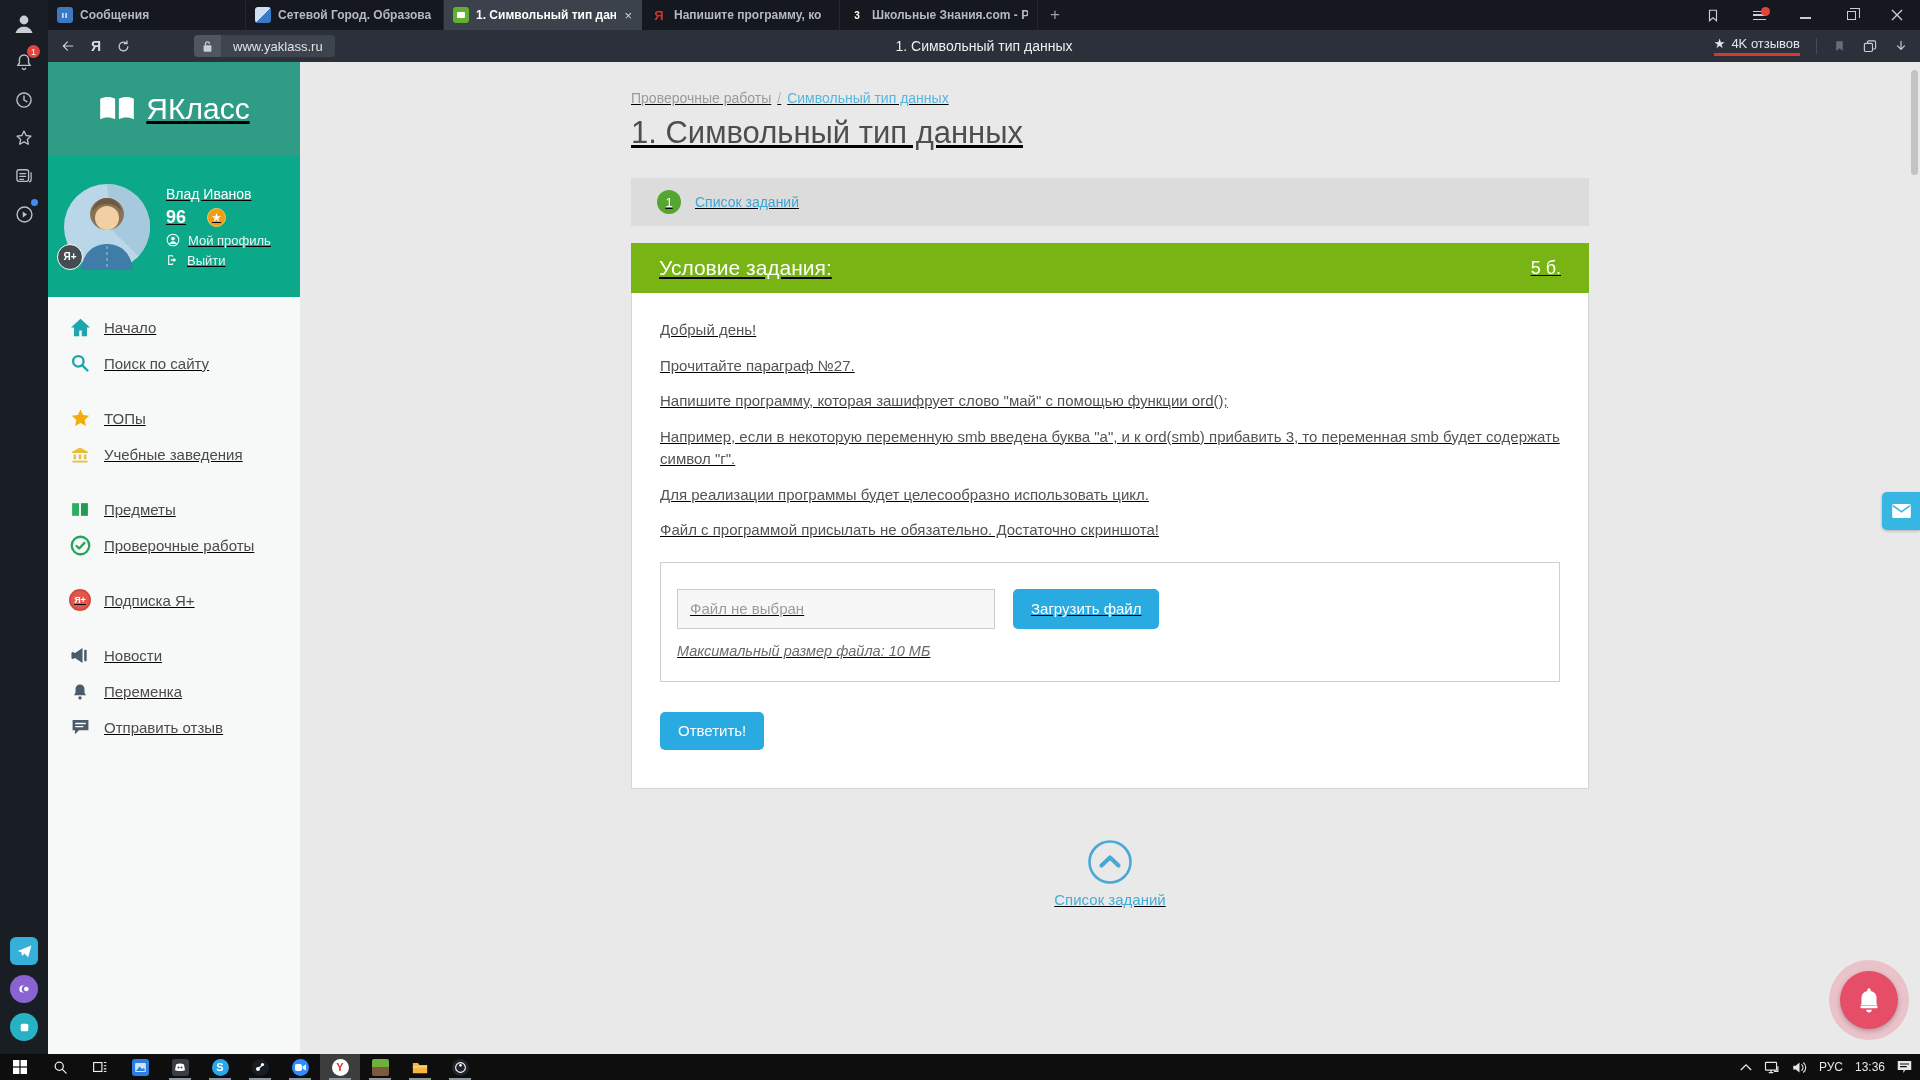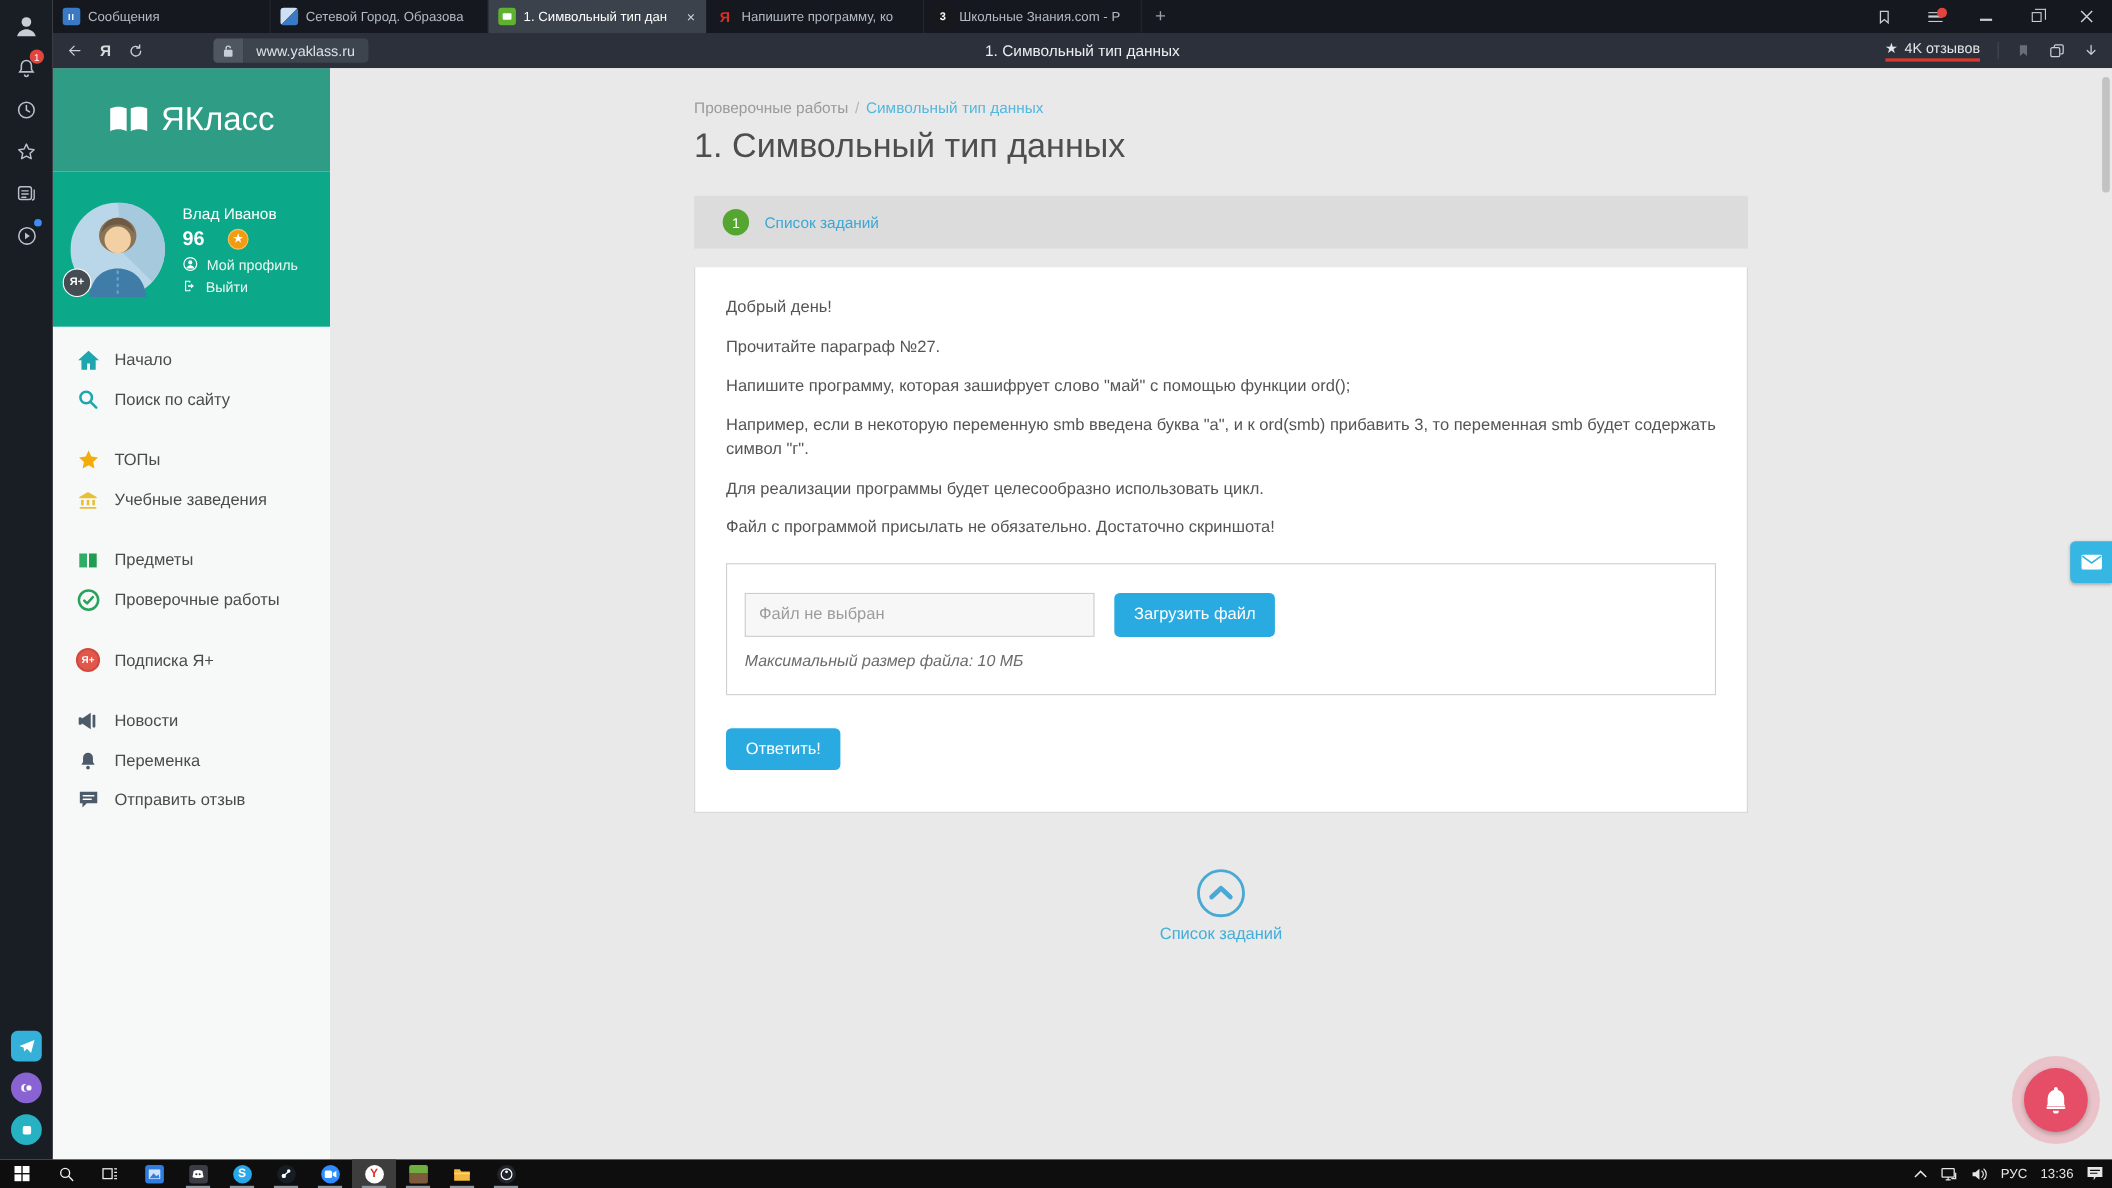--- a/index.html
+++ b/index.html
@@ -15,21 +15,21 @@
   .dot-blue { position:absolute; top:4px; right:4px; width:7px; height:7px; background:#3d8df5; border-radius:50%; }
   .sq-teal { width:28px; height:28px; border-radius:6px; background:#34b0d9; display:flex; align-items:center; justify-content:center; }
   .ci-purple { width:28px; height:28px; border-radius:50%; background:#8a63d2; display:flex; align-items:center; justify-content:center; }
   .ci-teal { width:28px; height:28px; border-radius:50%; background:#27b2c4; display:flex; align-items:center; justify-content:center; }
 
   
   .chrome { margin-left:48px; }
   .tabbar { height:30px; background:#15181e; display:flex; align-items:stretch; }
   .tab { width:198px; display:flex; align-items:center; gap:7px; padding:0 9px; font-size:12px; color:#b3bac3; border-right:1px solid #232830; white-space:nowrap; overflow:hidden; cursor:pointer; }
   .tab.active { background:#3b424c; color:#fff; border-right:none; }
-  .tab-title { overflow:hidden; text-overflow:clip; flex:1; }
+  .tab-title { overflow:hidden; text-overflow:clip; flex:1;font-weight:bold; }
   .tab-close { color:#cfd4da; font-size:13px; padding:0 1px; }
   .fav { width:16px; height:16px; flex:0 0 16px; display:flex; align-items:center; justify-content:center; border-radius:3px; font-weight:bold; }
   .fav-msg { background:#3a79c3; color:#fff; font-size:8px; letter-spacing:1px; }
   .fav-net { background:linear-gradient(135deg,#cfe0f2 50%,#3a79c3 50%); }
   .fav-yk { background:#5fb12f; }
   .fav-yk i { display:block; width:8px; height:6px; background:#fff; border-radius:1px; }
   .fav-ya { color:#e02e24; font-size:13px; background:transparent; }
   .fav-zn { background:#17181c; color:#fff; font-size:10px; }
   .newtab { width:34px; display:flex; align-items:center; justify-content:center; color:#9aa1aa; font-size:17px; cursor:pointer; }
   .win-controls { margin-left:auto; display:flex; align-items:center; gap:0; }
@@ -46,21 +46,21 @@
   .url-group { display:flex; height:22px; align-items:stretch; cursor:text;padding-left:48px; }
   .lock-chip { width:27px; background:#50565f; border-radius:4px 0 0 4px; display:flex; align-items:center; justify-content:center; }
   .url-pill { background:#3d444e; border-radius:0 4px 4px 0; padding:0 12px; font-size:13px; color:#dfe3e8; display:flex; align-items:center; }
   .page-title-center { position:absolute; left:0; right:0; text-align:center; color:#edeff3; font-size:14px; pointer-events:none; }
   .toolbar-right { margin-left:auto; display:flex; align-items:center; gap:16px; z-index:2; }
   .reviews { display:flex; align-items:center; gap:6px; color:#e3e6ea; font-size:13px; border-bottom:3px solid #d63a2f; padding-bottom:2px; cursor:pointer; }
   .tb-divider { width:1px; height:16px; background:#454b55; }
   .dim { opacity:.55; }
 
   
-  .app { display:flex; margin-left:48px; height:1009px; }
+  .app { display:flex; margin-left:48px; height:1009px;text-decoration:underline; }
   .yk-sidebar { width:252px; background:#f7f8f8; display:flex; flex-direction:column; flex:0 0 252px; }
   .logo-band { height:94px; background:#2f9c86; display:flex; align-items:center; justify-content:center; gap:10px; cursor:pointer; }
   .logo-text { font-size:30px; color:#fff; }
   .profile-band { height:141px; background:#0ca88a; display:flex; align-items:center; padding:0 16px; gap:16px; color:#fff; }
   .avatar-wrap { position:relative; width:86px; height:86px; flex:0 0 86px; }
   .yaplus-badge { position:absolute; left:-7px; bottom:0; width:26px; height:26px; border-radius:50%; background:#454d52; border:1.5px solid #fff; color:#fff; font-size:10px; font-weight:bold; display:flex; align-items:center; justify-content:center; }
   .profile-info { display:flex; flex-direction:column; gap:5px; }
   .p-name { font-size:14px; }
   .p-points { font-size:18px; font-weight:bold; display:flex; align-items:center; gap:21px; }
   .star-badge { width:19px; height:19px; border-radius:50%; background:#f39c12; border:1.5px solid #f7c35c; color:#fff; font-size:10px; display:flex; align-items:center; justify-content:center; }
@@ -427,20 +427,24 @@
         <div class="breadcrumb">
           <span>Проверочные работы</span><span class="crumb-sep">/</span><span class="crumb-link">Символьный тип данных</span>
         </div>
         <h1 class="page-h1">1. Символьный тип данных</h1>
 
         <div class="tasklist-bar">
           <span class="task-num">1</span>
           <span class="tasklist-link">Список заданий</span>
         </div>
 
+        <div class="cond-header">
+          <span class="cond-title">Условие задания:</span>
+          <span class="cond-points">5 б.</span>
+        </div>
 
         <div class="card">
           <p>Добрый день!</p>
           <p>Прочитайте параграф №27.</p>
           <p>Напишите программу, которая зашифрует слово "май" с помощью функции ord();</p>
           <p>Например, если в некоторую переменную smb введена буква "a", и к ord(smb) прибавить 3, то переменная smb будет содержать символ "г".</p>
           <p>Для реализации программы будет целесообразно использовать цикл.</p>
           <p>Файл с программой присылать не обязательно. Достаточно скриншота!</p>
 
           <div class="upload-box">

